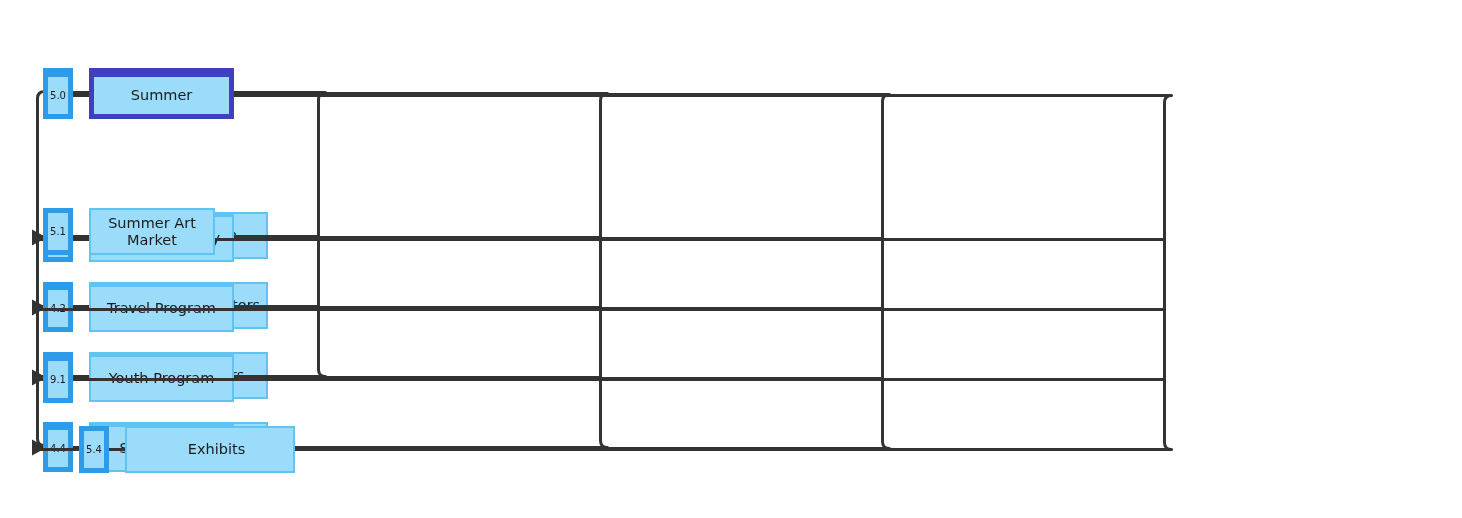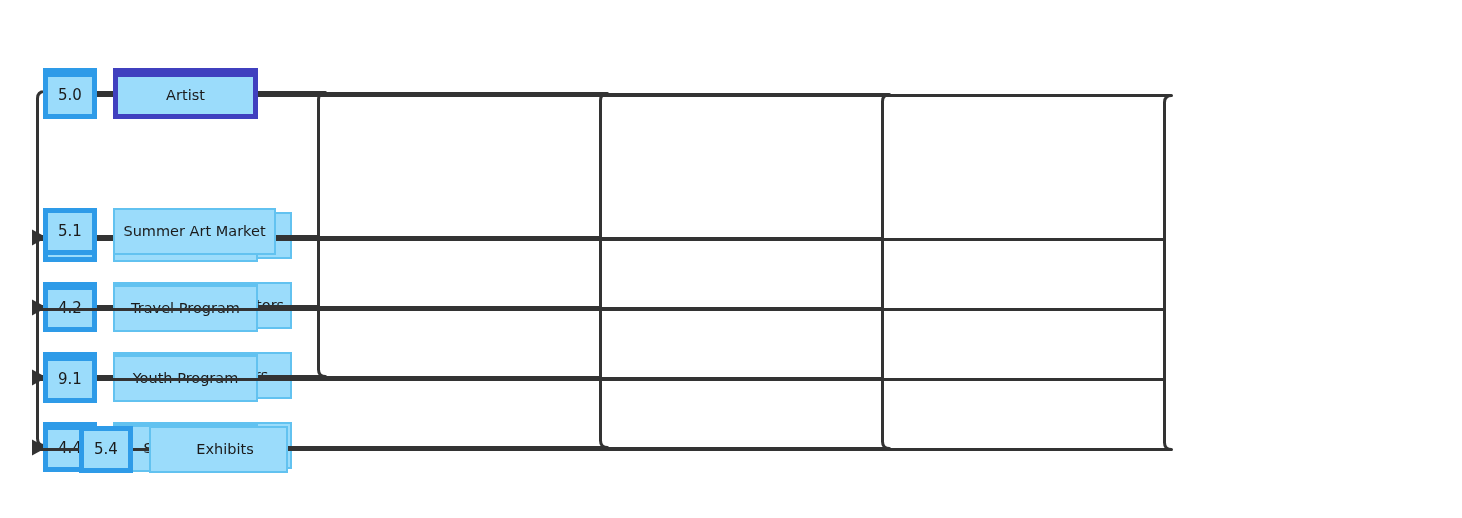--- a/index.html
+++ b/index.html
@@ -40,28 +40,28 @@
 
   .node {
     position: absolute;
     display: flex;
     align-items: flex-start;
   }
 
   
   .num-box {
     box-sizing: border-box;
-    width: 54px;
+    width: 30px;
     height: 47px;
     background: #9BDCFB;
     border: 5px solid #2E9BE8;
     display: flex;
     align-items: center;
     justify-content: center;
-    font-size: 15px;
+    font-size: 10px;
     color: #1b1b1b;
     line-height: 1;
     flex: none;
   }
 
   
   .title-box {
     box-sizing: border-box;
     width: 145px;
     height: 47px;
@@ -252,30 +252,30 @@
         <path class="trunk" d="M 1.5 309.5 L -1129 309.5"></path>
         <path class="trunk" d="M 1.5 379.5 L -1129 379.5"></path>
         <polygon class="arrow-head" points="-1120,239.5 -1131,233.5 -1131,245.5"></polygon>
         <polygon class="arrow-head" points="-1120,309.5 -1131,303.5 -1131,315.5"></polygon>
         <polygon class="arrow-head" points="-1120,379.5 -1131,373.5 -1131,385.5"></polygon>
         <polygon class="arrow-head" points="-1120,449.5 -1131,443.5 -1131,455.5"></polygon>
       </svg>
       <div class="node root" style="left: -1120px; top: 72px;">
         <div class="num-box">5.0</div>
         <div class="gap"></div>
-        <div class="title-box" style="width: 145px;">Artist</div>
+        <div class="title-box" style="width: 145px;">Summer</div>
       </div>
       <div class="node" style="left: -1120px; top: 208px;">
         <div class="num-box">5.1</div>
         <div class="gap"></div>
-        <div class="title-box" style="width: 163px;">Summer Art Market</div>
+        <div class="title-box" style="width: 126px;">Summer Art Market</div>
       </div>
       <div class="node" style="left: -1120px; top: 356px;">
         <div class="num-box">9.1</div>
         <div class="gap"></div>
       </div>
       <div class="node" style="left: -1120px; top: 426px; margin-left: 36px;">
         <div class="num-box">5.4</div>
         <div class="gap"></div>
-        <div class="title-box" style="width: 139px; padding-left: 16px;">Exhibits</div>
+        <div class="title-box" style="width: 170px; padding-left: 16px;">Exhibits</div>
       </div>
     </div>
   </div>
 
 </body></html>

